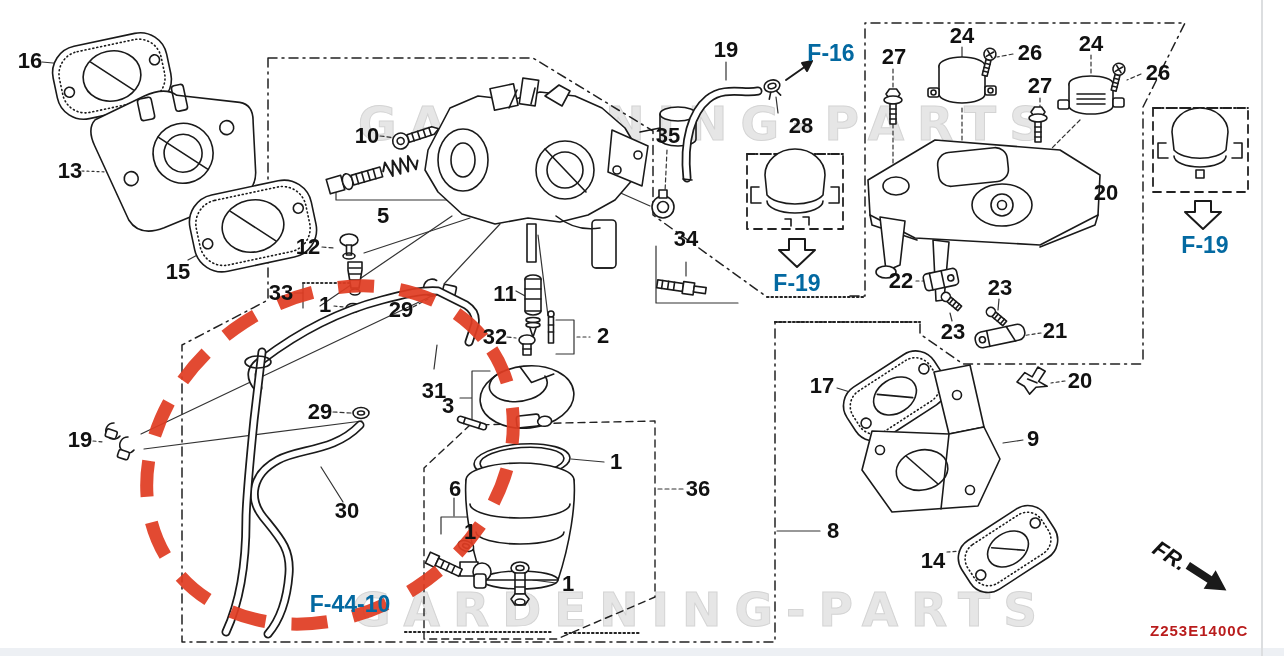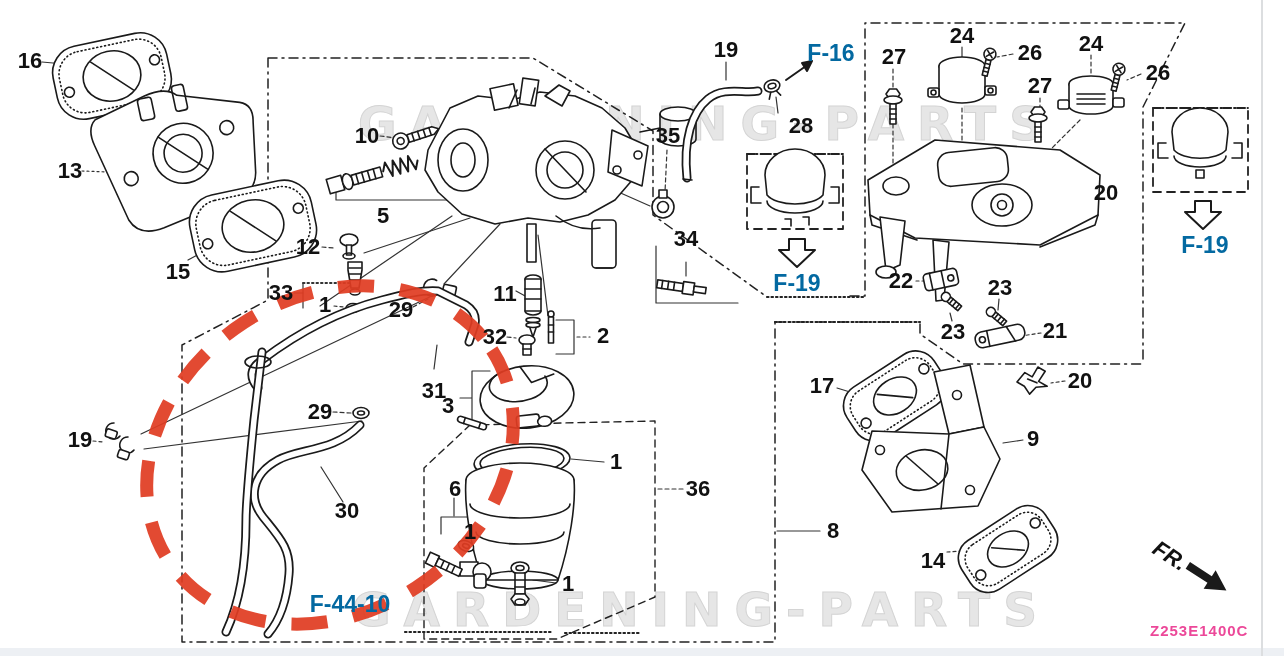--- a/index.html
+++ b/index.html
@@ -10,21 +10,21 @@
              white-space:nowrap;z-index:1;user-select:none;}
   #diagram-svg{position:absolute;left:0;top:0;z-index:2;}
   #label-layer{position:absolute;left:0;top:0;width:100%;height:100%;z-index:3;}
   .callout{position:absolute;transform:translate(-50%,-50%);font:bold 22px "Liberation Sans",sans-serif;
            color:#111;white-space:nowrap;}
   .ref{position:absolute;transform:translate(-50%,-50%);font:bold 23px "Liberation Sans",sans-serif;
        color:#0369a1;white-space:nowrap;}
   .fr-label{position:absolute;left:1152px;top:543px;font:italic bold 22px "Liberation Sans",sans-serif;
             color:#111;transform:rotate(33deg);z-index:3;}
   .diagram-code{position:absolute;left:1150px;top:622px;font:bold 15px "Liberation Sans",sans-serif;
-                letter-spacing:1px;color:#ec4899;z-index:3;}
+                letter-spacing:1px;color:#b91c1c;z-index:3;}
   .bottom-band{position:absolute;left:0;top:648px;width:1284px;height:8px;background:#edf0f4;z-index:4;}
   .right-divider{position:absolute;left:1261px;top:0;width:2px;height:656px;background:#dcdee0;z-index:4;}
 </style>
 </head>
 <body>
 
 <div id="stage">
 
   <div class="watermark" style="left:358px;top:96px;">GARDENING-PARTS</div>
   <div class="watermark" style="left:352px;top:582px;">GARDENING-PARTS</div>

